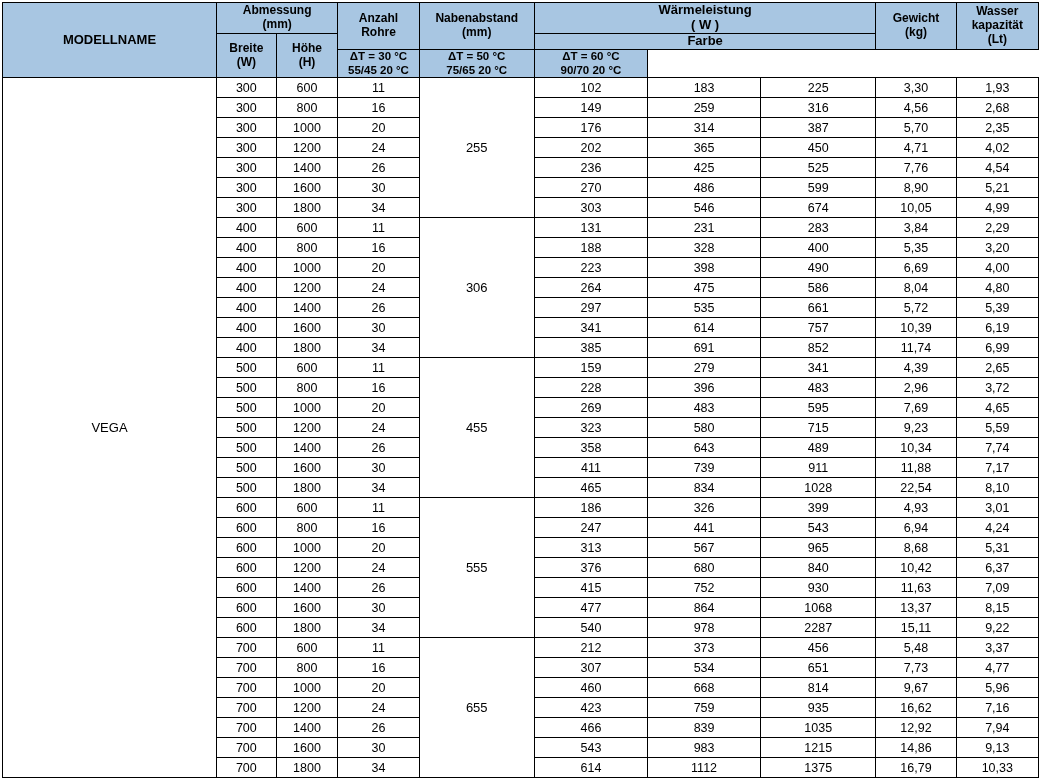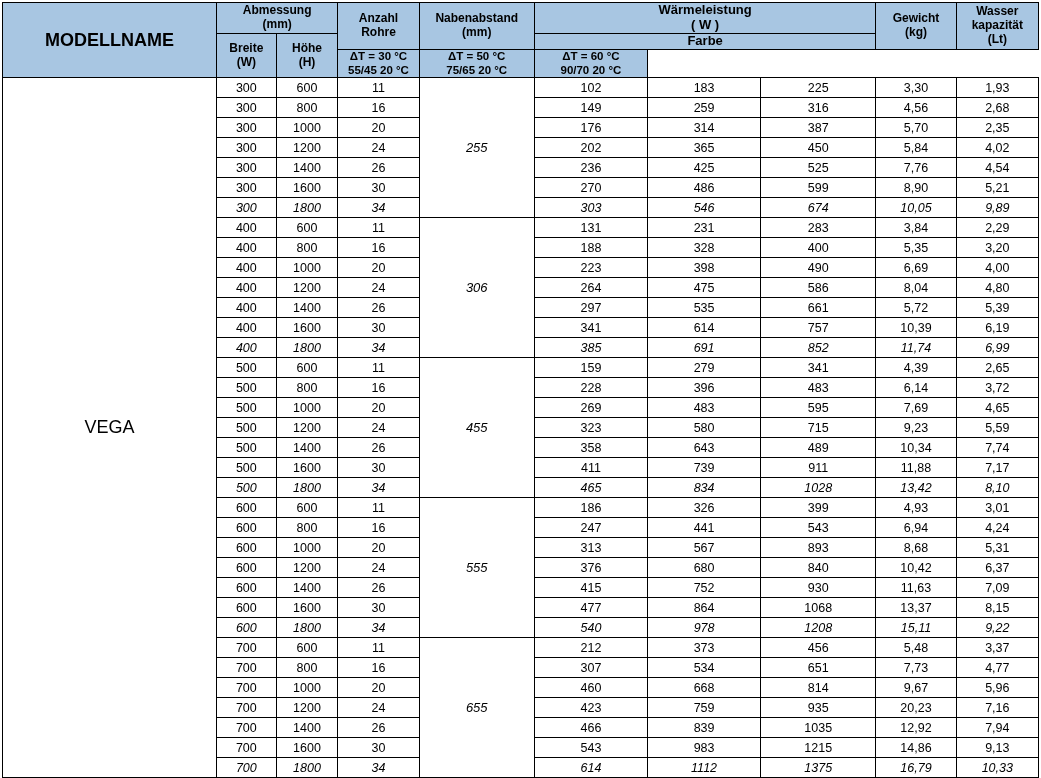--- a/index.html
+++ b/index.html
@@ -32,34 +32,34 @@
     text-align: center;
     vertical-align: middle;
     padding: 0;
   }
   thead th {
     background: #a8c6e2;
     font-weight: bold;
     font-size: 12.5px;
     line-height: 1.15;
   }
-  .hdr-model { font-size: 18px; margin-left: 42px; }
+  .hdr-model { font-size: 13px; margin-left: 42px; }
   .hdr-sub { font-size: 12px; }
   .sm { font-size: 11.5px; }
 
   
   tbody td {
     height: 19px;
     font-size: 12.5px;
     background: #ffffff;
   }
   td.dashed-b { border-bottom: 1px dashed #555; }
-  td.solid-b { border-bottom: 1px solid #000; font-style: italic; }
+  td.solid-b { border-bottom: 1px solid #000; }
   td.model {
-    font-size: 18px;
+    font-size: 13px;
     vertical-align: middle;
   }
   td.hub {
     font-size: 13px;
     vertical-align: middle;
   }
   
   col.c-model { width: 208px; }
   col.c-w     { width: 58px; }
   col.c-h     { width: 60px; }
@@ -179,21 +179,21 @@
           <td class="dashed-b">5,70</td>
           <td class="dashed-b">2,35</td>
         </tr>
         <tr>
           <td class="dashed-b">300</td>
           <td class="dashed-b">1200</td>
           <td class="dashed-b">24</td>
           <td class="dashed-b">202</td>
           <td class="dashed-b">365</td>
           <td class="dashed-b">450</td>
-          <td class="dashed-b">5,84</td>
+          <td class="dashed-b">4,71</td>
           <td class="dashed-b">4,02</td>
         </tr>
         <tr>
           <td class="dashed-b">300</td>
           <td class="dashed-b">1400</td>
           <td class="dashed-b">26</td>
           <td class="dashed-b">236</td>
           <td class="dashed-b">425</td>
           <td class="dashed-b">525</td>
           <td class="dashed-b">7,76</td>
@@ -210,21 +210,21 @@
           <td class="dashed-b">5,21</td>
         </tr>
         <tr>
           <td class="solid-b">300</td>
           <td class="solid-b">1800</td>
           <td class="solid-b">34</td>
           <td class="solid-b">303</td>
           <td class="solid-b">546</td>
           <td class="solid-b">674</td>
           <td class="solid-b">10,05</td>
-          <td class="solid-b">9,89</td>
+          <td class="solid-b">4,99</td>
         </tr>
         <tr>
           <td class="dashed-b">400</td>
           <td class="dashed-b">600</td>
           <td class="dashed-b">11</td>
           <td class="hub solid-b" rowspan="7">306</td>
           <td class="dashed-b">131</td>
           <td class="dashed-b">231</td>
           <td class="dashed-b">283</td>
           <td class="dashed-b">3,84</td>
@@ -301,21 +301,21 @@
           <td class="dashed-b">4,39</td>
           <td class="dashed-b">2,65</td>
         </tr>
         <tr>
           <td class="dashed-b">500</td>
           <td class="dashed-b">800</td>
           <td class="dashed-b">16</td>
           <td class="dashed-b">228</td>
           <td class="dashed-b">396</td>
           <td class="dashed-b">483</td>
-          <td class="dashed-b">6,14</td>
+          <td class="dashed-b">2,96</td>
           <td class="dashed-b">3,72</td>
         </tr>
         <tr>
           <td class="dashed-b">500</td>
           <td class="dashed-b">1000</td>
           <td class="dashed-b">20</td>
           <td class="dashed-b">269</td>
           <td class="dashed-b">483</td>
           <td class="dashed-b">595</td>
           <td class="dashed-b">7,69</td>
@@ -351,21 +351,21 @@
           <td class="dashed-b">11,88</td>
           <td class="dashed-b">7,17</td>
         </tr>
         <tr>
           <td class="solid-b">500</td>
           <td class="solid-b">1800</td>
           <td class="solid-b">34</td>
           <td class="solid-b">465</td>
           <td class="solid-b">834</td>
           <td class="solid-b">1028</td>
-          <td class="solid-b">13,42</td>
+          <td class="solid-b">22,54</td>
           <td class="solid-b">8,10</td>
         </tr>
         <tr>
           <td class="dashed-b">600</td>
           <td class="dashed-b">600</td>
           <td class="dashed-b">11</td>
           <td class="hub solid-b" rowspan="7">555</td>
           <td class="dashed-b">186</td>
           <td class="dashed-b">326</td>
           <td class="dashed-b">399</td>
@@ -381,21 +381,21 @@
           <td class="dashed-b">543</td>
           <td class="dashed-b">6,94</td>
           <td class="dashed-b">4,24</td>
         </tr>
         <tr>
           <td class="dashed-b">600</td>
           <td class="dashed-b">1000</td>
           <td class="dashed-b">20</td>
           <td class="dashed-b">313</td>
           <td class="dashed-b">567</td>
-          <td class="dashed-b">893</td>
+          <td class="dashed-b">965</td>
           <td class="dashed-b">8,68</td>
           <td class="dashed-b">5,31</td>
         </tr>
         <tr>
           <td class="dashed-b">600</td>
           <td class="dashed-b">1200</td>
           <td class="dashed-b">24</td>
           <td class="dashed-b">376</td>
           <td class="dashed-b">680</td>
           <td class="dashed-b">840</td>
@@ -421,21 +421,21 @@
           <td class="dashed-b">1068</td>
           <td class="dashed-b">13,37</td>
           <td class="dashed-b">8,15</td>
         </tr>
         <tr>
           <td class="solid-b">600</td>
           <td class="solid-b">1800</td>
           <td class="solid-b">34</td>
           <td class="solid-b">540</td>
           <td class="solid-b">978</td>
-          <td class="solid-b">1208</td>
+          <td class="solid-b">2287</td>
           <td class="solid-b">15,11</td>
           <td class="solid-b">9,22</td>
         </tr>
         <tr>
           <td class="dashed-b">700</td>
           <td class="dashed-b">600</td>
           <td class="dashed-b">11</td>
           <td class="hub solid-b" rowspan="7">655</td>
           <td class="dashed-b">212</td>
           <td class="dashed-b">373</td>
@@ -463,21 +463,21 @@
           <td class="dashed-b">9,67</td>
           <td class="dashed-b">5,96</td>
         </tr>
         <tr>
           <td class="dashed-b">700</td>
           <td class="dashed-b">1200</td>
           <td class="dashed-b">24</td>
           <td class="dashed-b">423</td>
           <td class="dashed-b">759</td>
           <td class="dashed-b">935</td>
-          <td class="dashed-b">20,23</td>
+          <td class="dashed-b">16,62</td>
           <td class="dashed-b">7,16</td>
         </tr>
         <tr>
           <td class="dashed-b">700</td>
           <td class="dashed-b">1400</td>
           <td class="dashed-b">26</td>
           <td class="dashed-b">466</td>
           <td class="dashed-b">839</td>
           <td class="dashed-b">1035</td>
           <td class="dashed-b">12,92</td>

